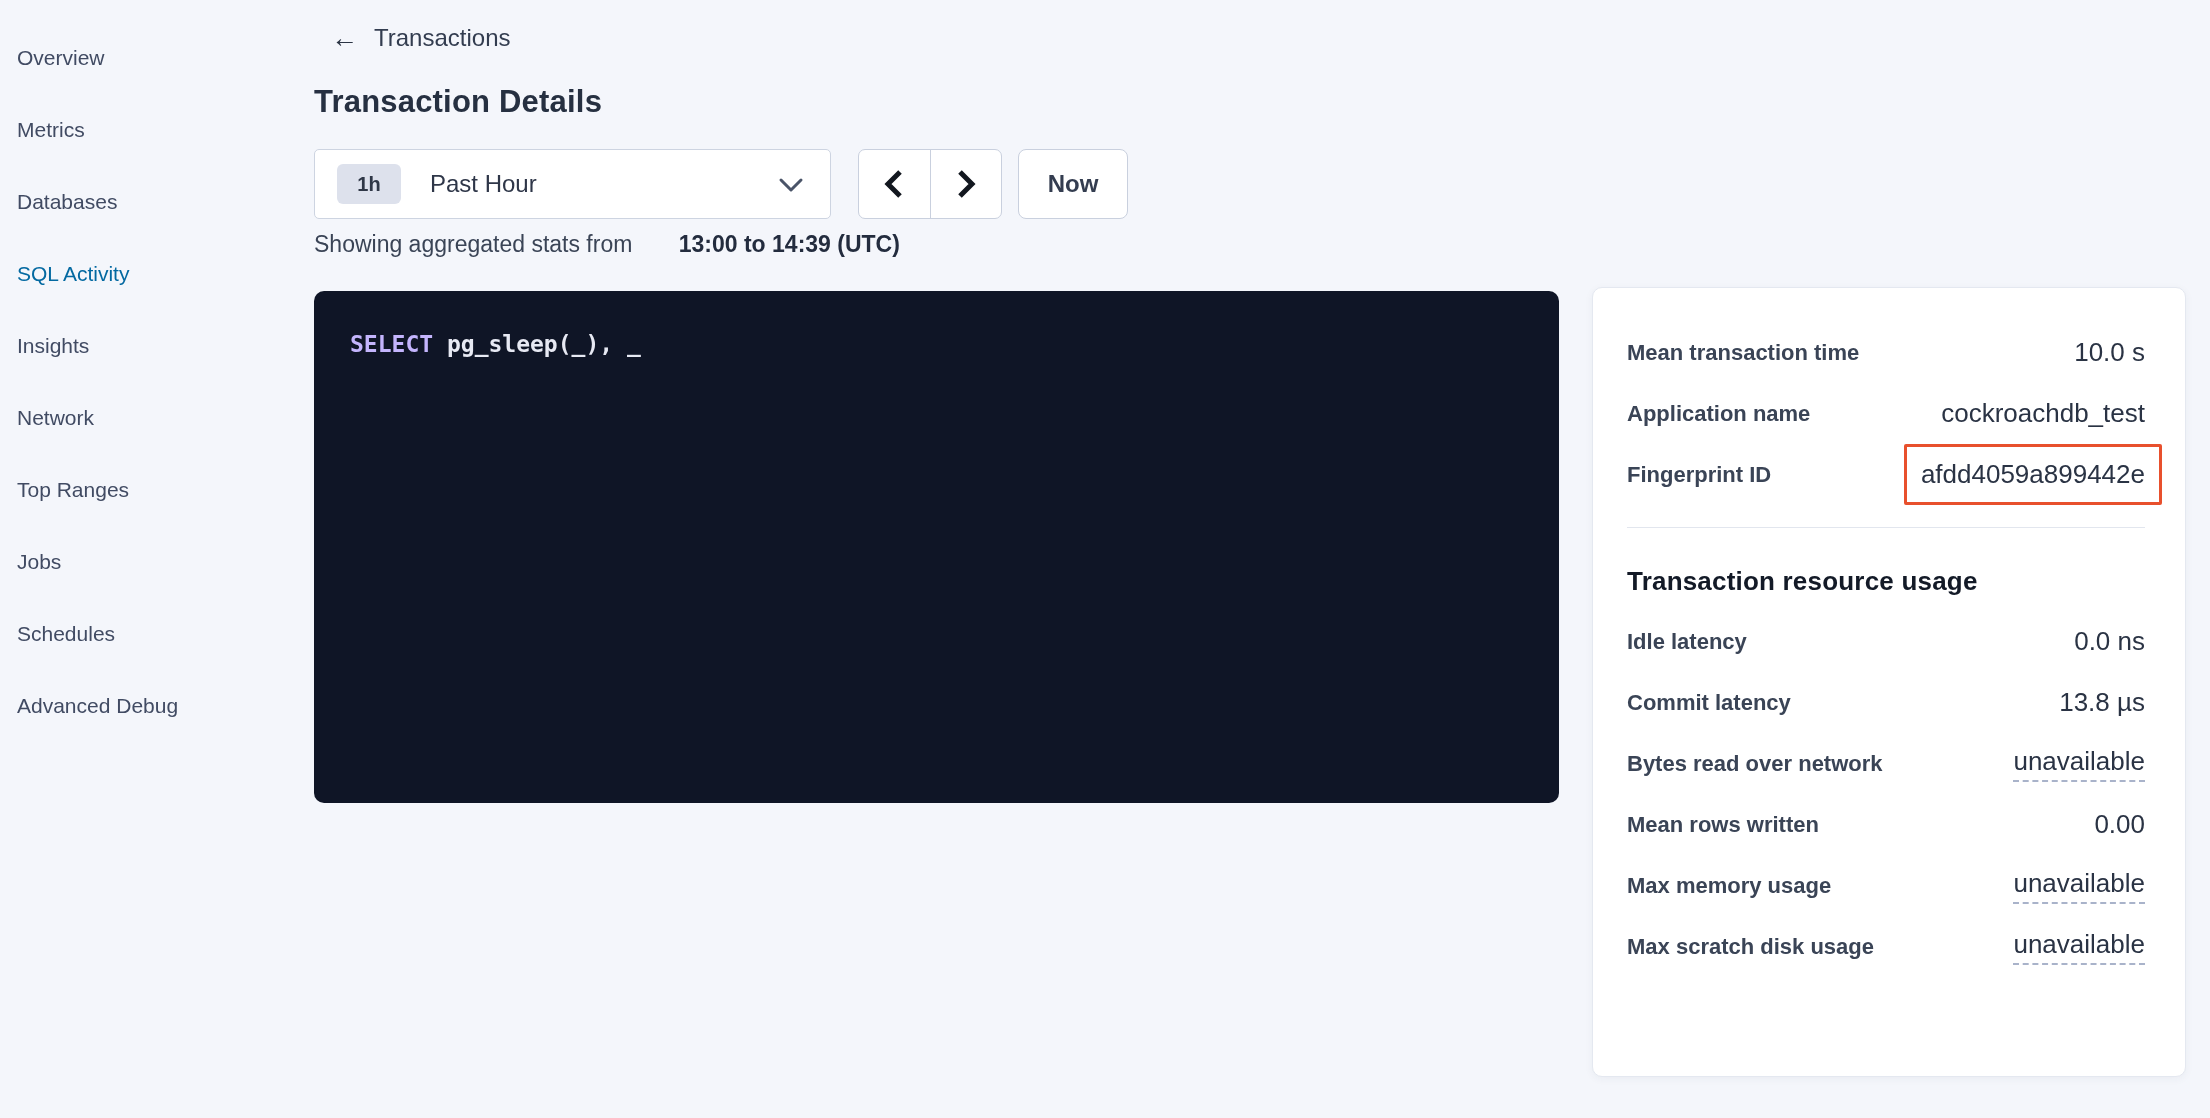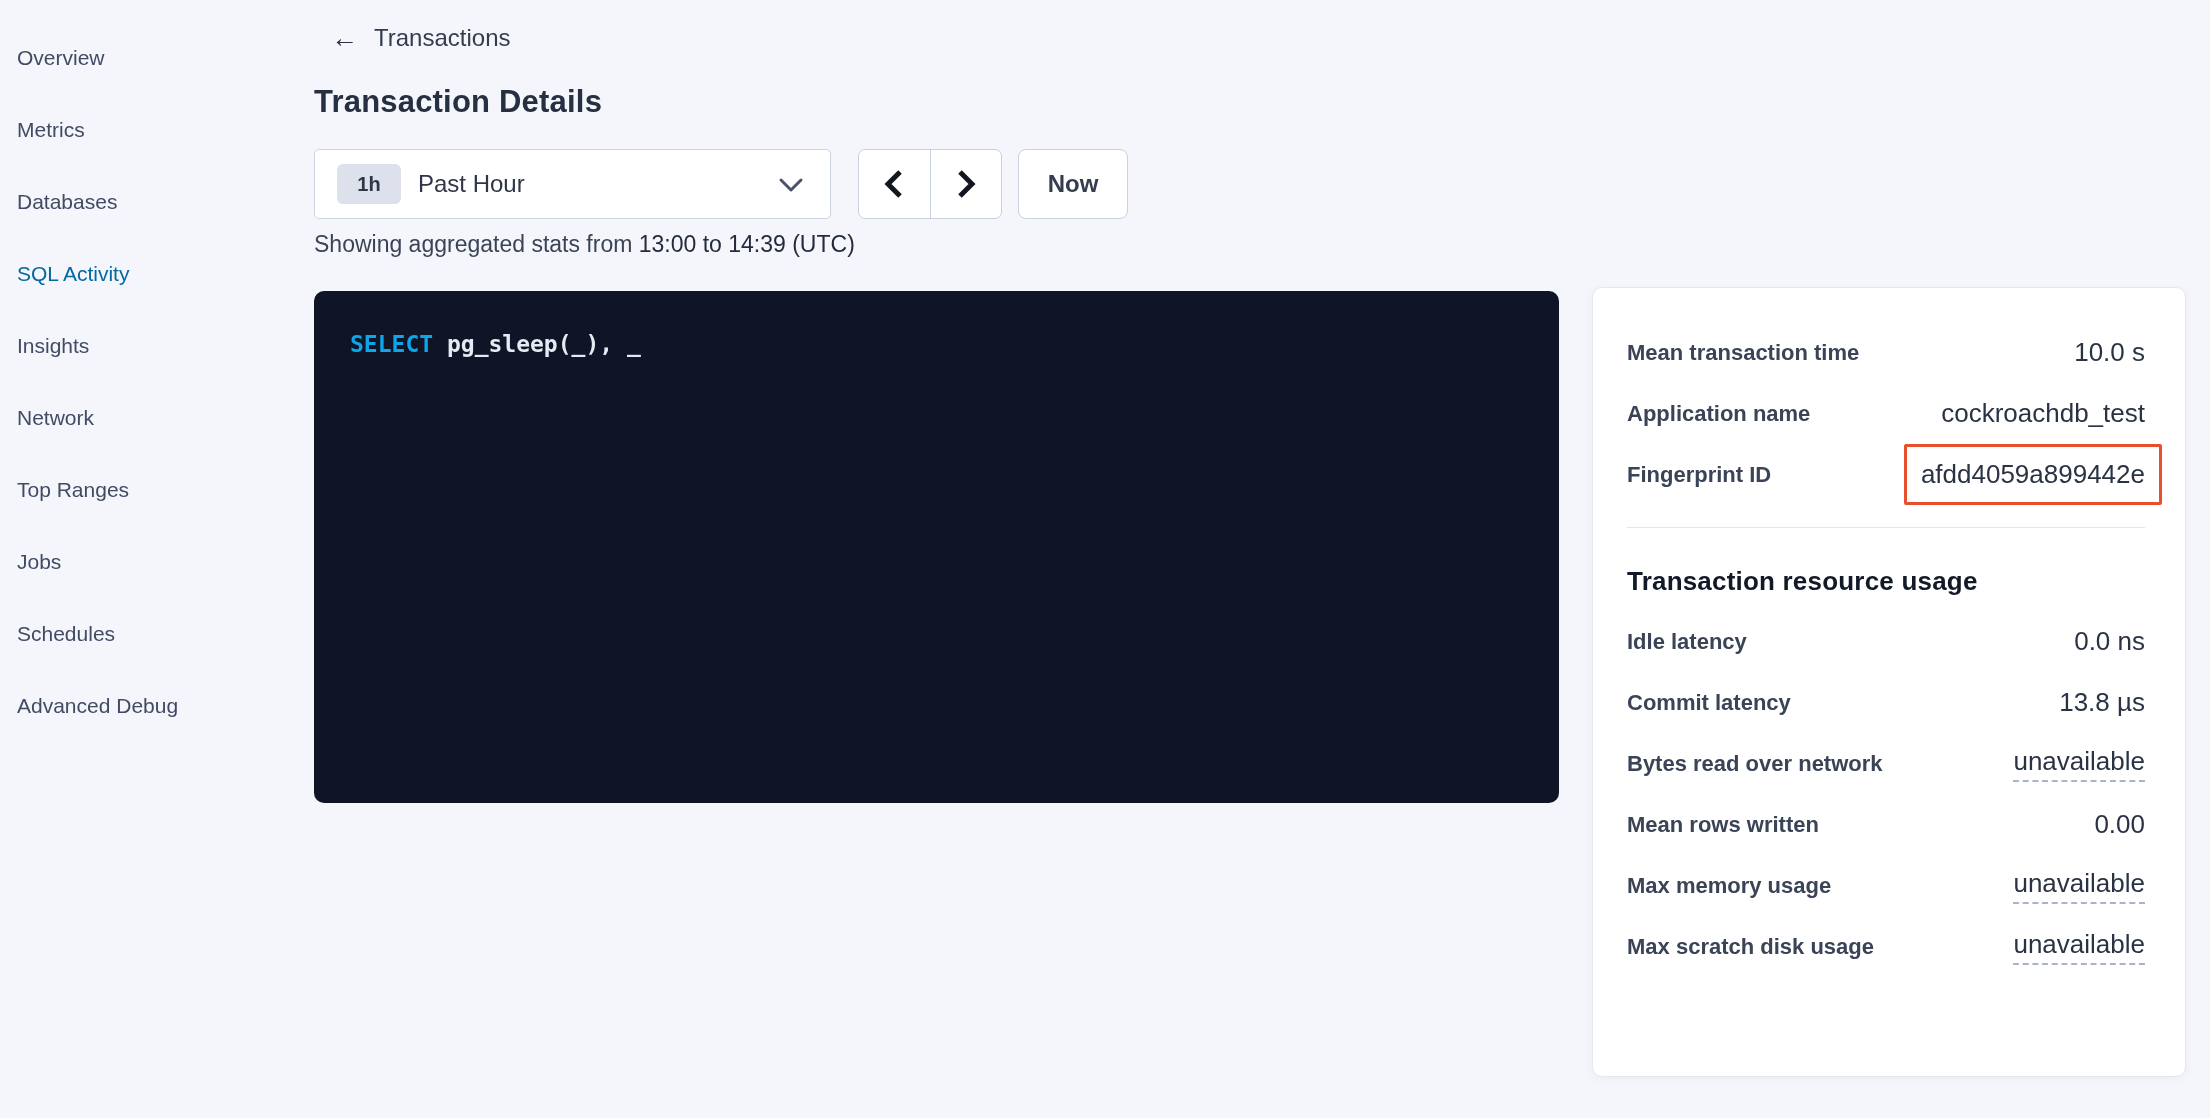--- a/index.html
+++ b/index.html
@@ -40,21 +40,21 @@
   .time-dropdown {
     position: absolute; left: 314px; top: 0; width: 517px; height: 70px;
     background: #FFFFFF; border: 1px solid #CDD4E1; border-radius: 5px;
     display: flex; align-items: center; cursor: pointer;
   }
   .time-badge {
     margin-left: 22px; width: 64px; height: 40px; border-radius: 6px;
     background: #DDE1EC; color: #2F3747; font-weight: 700; font-size: 20px;
     display: flex; align-items: center; justify-content: center;
   }
-  .time-selected { margin-left: 17px; font-size: 24px; color: #2E3648; }
+  .time-selected { margin-left: 29px; font-size: 24px; color: #2E3648; }
   .time-caret { position: absolute; right: 26px; top: 27px; }
 
   .nav-group {
     position: absolute; left: 858px; top: 0; width: 144px; height: 70px;
     background: #FFFFFF; border: 1px solid #C9D0DE; border-radius: 7px;
     display: flex;
   }
   .nav-btn {
     flex: 1; display: flex; align-items: center; justify-content: center;
     cursor: pointer;
@@ -65,33 +65,33 @@
     position: absolute; left: 1018px; top: 0; width: 110px; height: 70px;
     background: #FFFFFF; border: 1px solid #C9D0DE; border-radius: 8px;
     font-size: 24px; font-weight: 700; color: #343D50;
     display: flex; align-items: center; justify-content: center; cursor: pointer;
   }
 
   .stats-line {
     position: absolute; left: 314px; top: 231px;
     font-size: 23px; color: #3A4456;
   }
-  .stats-line b { color: #232C3E; font-weight: 400; }
+  .stats-line b { color: #232C3E; font-weight: 700; margin-left: 40px; }
 
   
   .query-box {
     position: absolute; left: 314px; top: 291px; width: 1245px; height: 512px;
     background: #0F1526; border-radius: 10px;
     padding: 40px 36px;
   }
   .query-line {
     font-family: "DejaVu Sans Mono", "Liberation Mono", monospace;
     font-size: 23px; font-weight: 700; color: #E7E9F3; white-space: pre;
   }
-  .query-line .kw { color: #0ea5e9; }
+  .query-line .kw { color: #c4b5fd; }
 
   
   .panel {
     position: absolute; left: 1592px; top: 287px; width: 594px; height: 790px;
     background: #FFFFFF; border: 1px solid #E4E8F0; border-radius: 10px;
     box-shadow: 0 2px 8px rgba(40,50,80,0.05);
     padding: 34px 40px 0 34px;
   }
   .prow {
     height: 61px; display: flex; align-items: center; justify-content: space-between;

